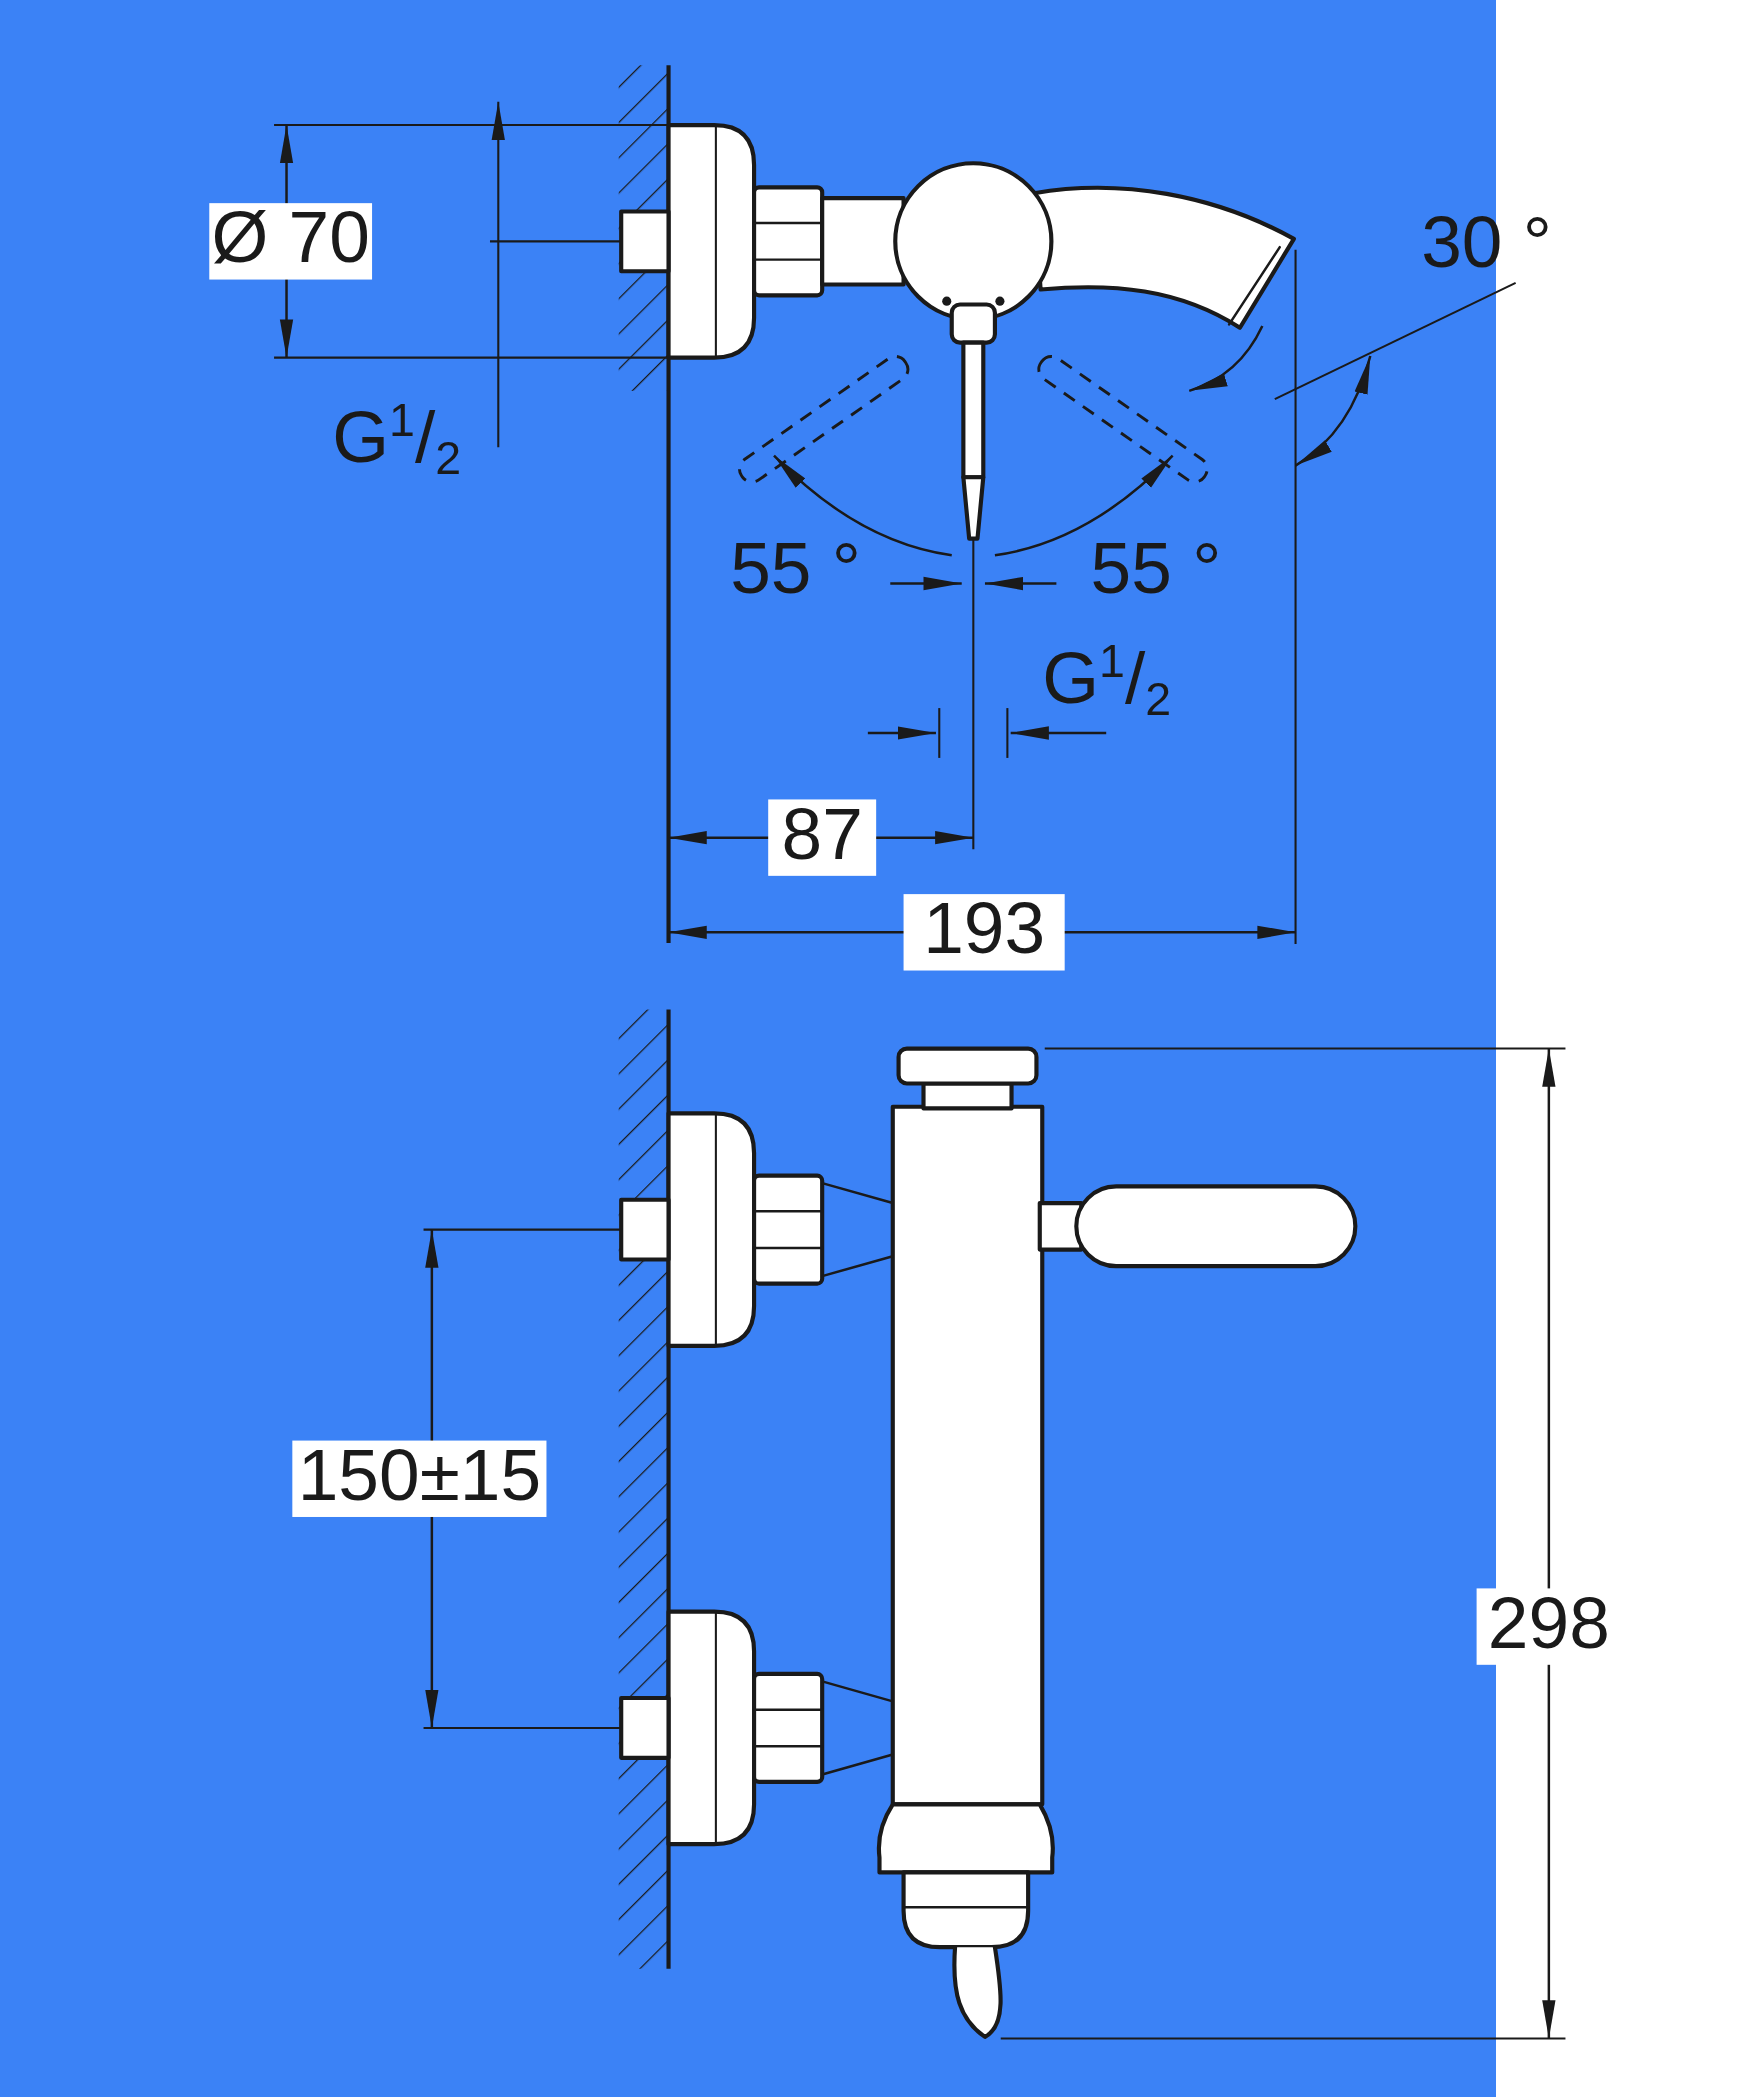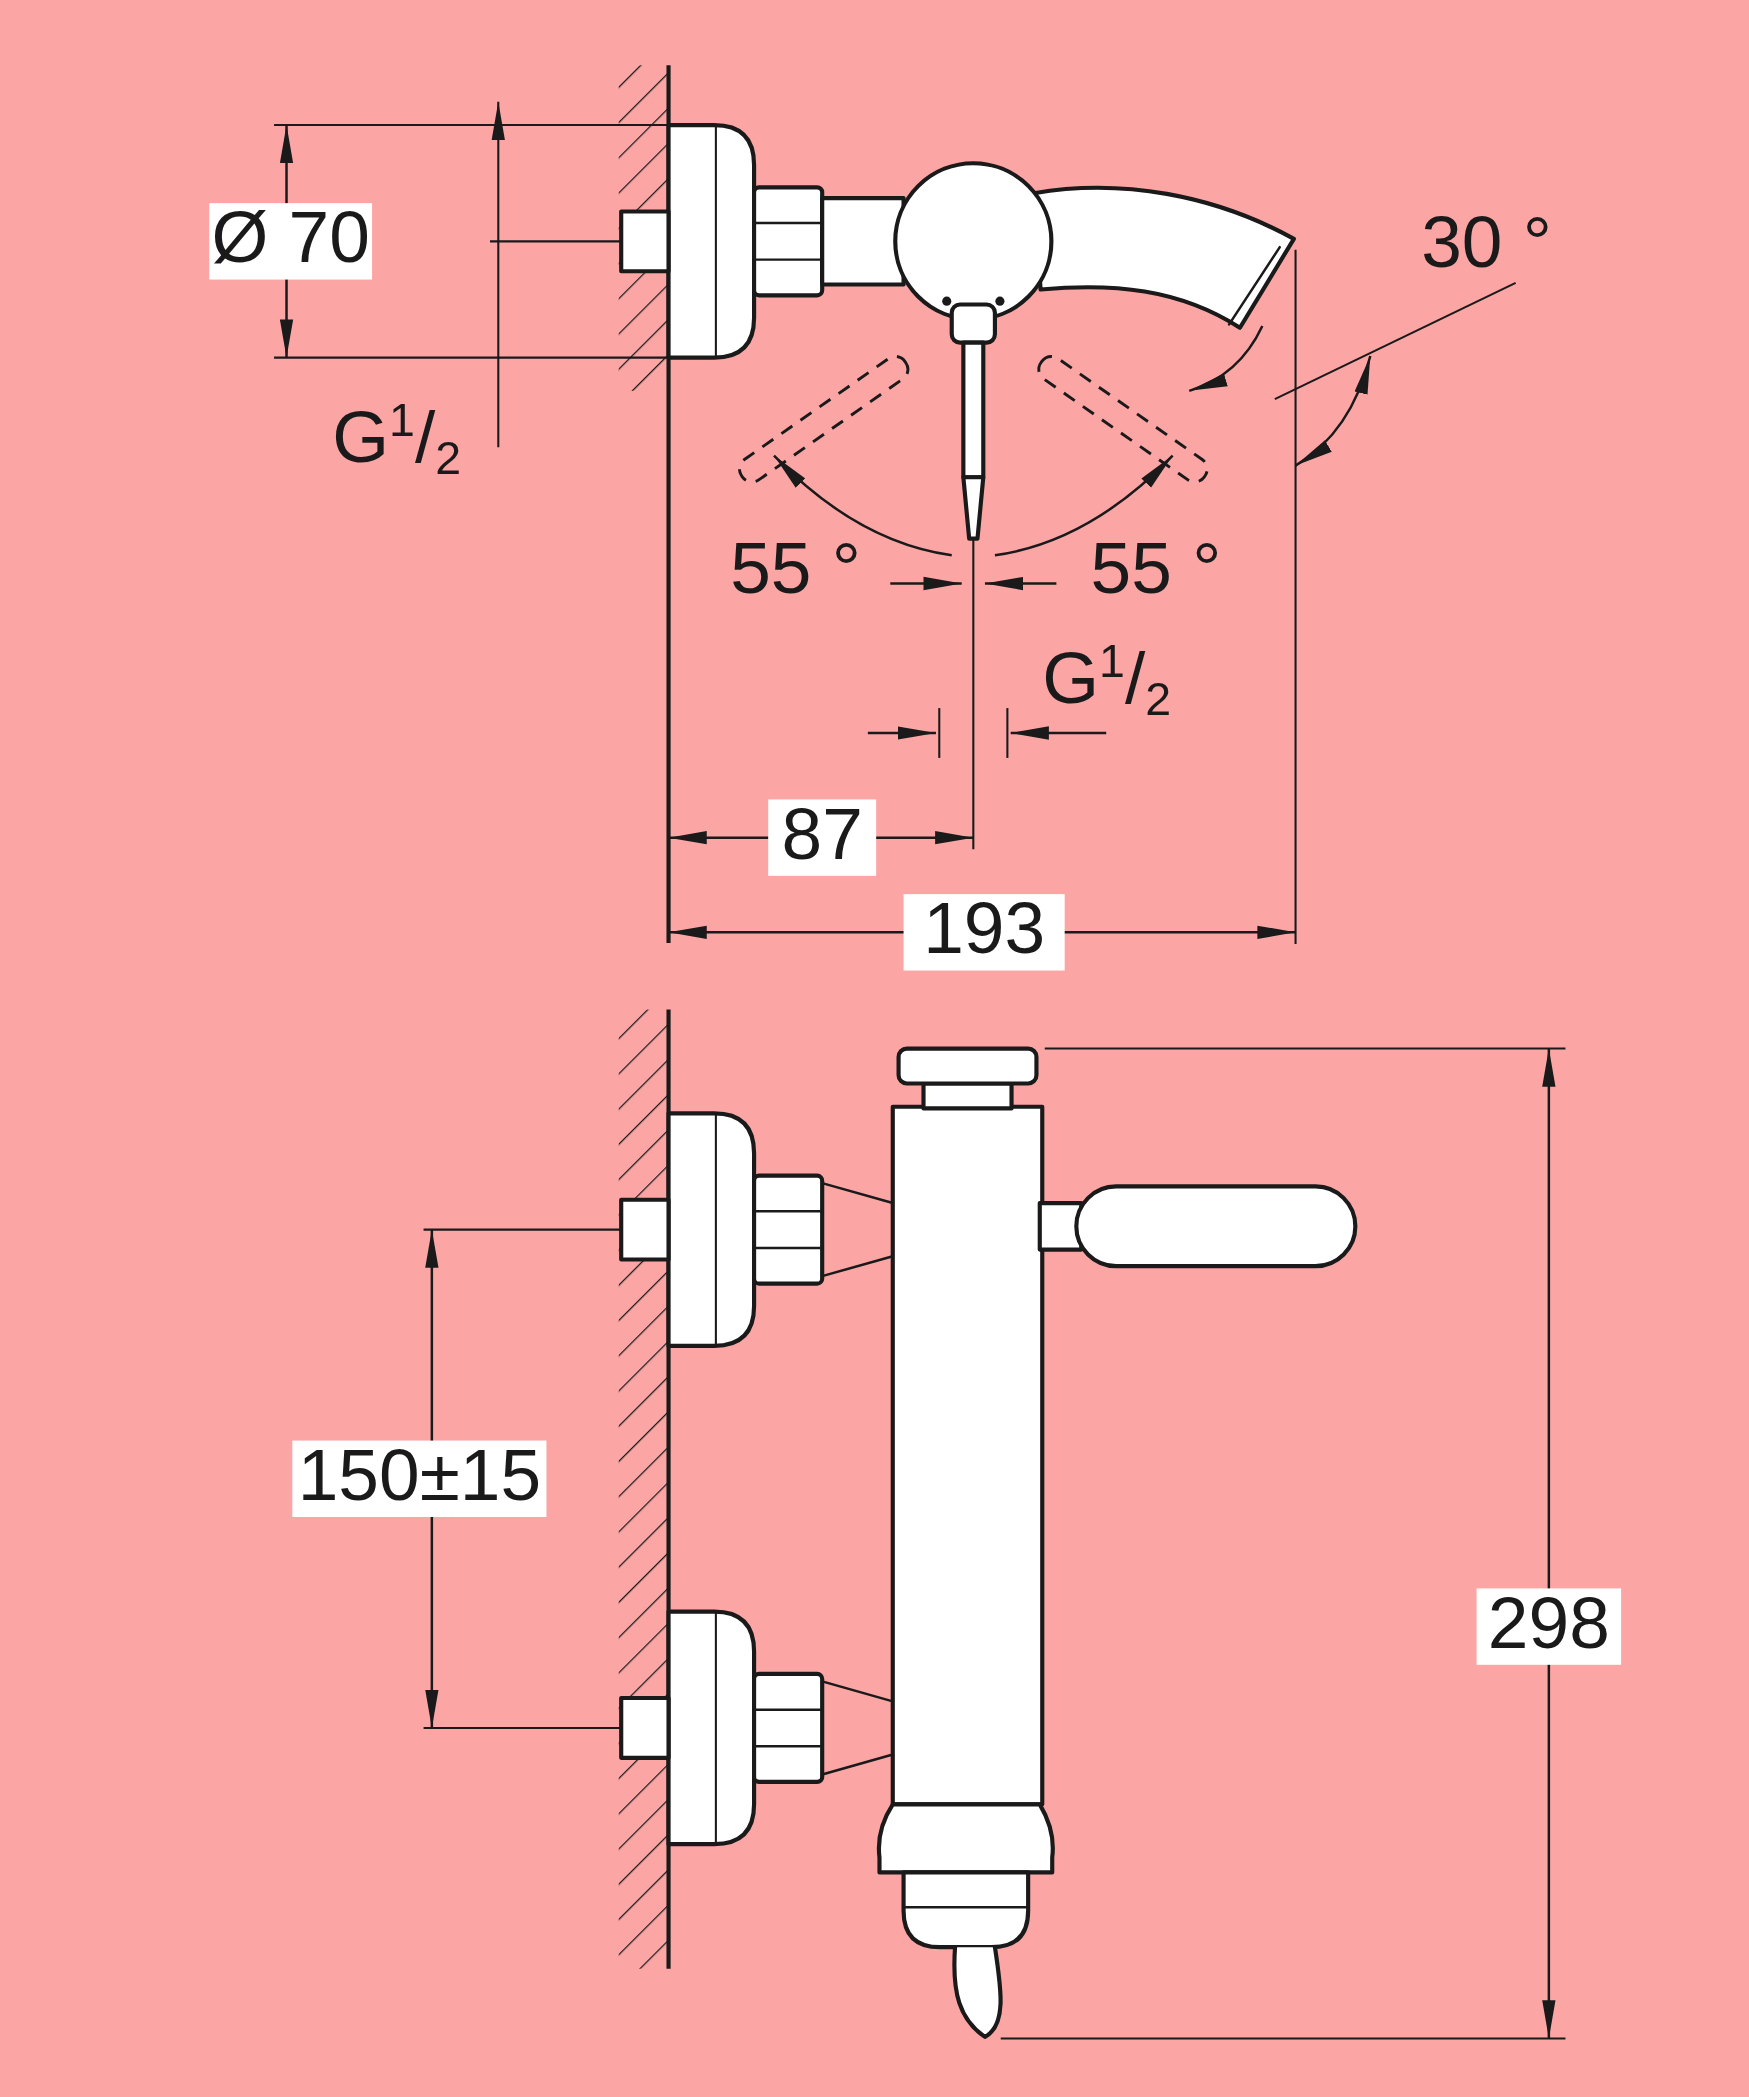--- a/index.html
+++ b/index.html
@@ -1,16 +1,16 @@
 <!DOCTYPE html>
 <html style="font-size:13.3px"><head>
 <meta charset="utf-8">
 <style>
   html,body{margin:0;padding:0;background:#ffffff;}
-  .stage{width:1749px;height:2098px;background:#fca5a5;position:relative;}
+  .stage{width:1496px;height:2098px;background:#3b82f6;position:relative;}
   svg{display:block;}
   .outline{fill:#ffffff;stroke:#1a1a1a;stroke-width:5;stroke-linejoin:round;stroke-linecap:round;}
   .outline-thin{fill:none;stroke:#1a1a1a;stroke-width:3;stroke-linecap:round;}
   .thin{fill:none;stroke:#1a1a1a;stroke-width:2.5;stroke-linecap:butt;}
   .dim{fill:none;stroke:#1a1a1a;stroke-width:3;stroke-linecap:butt;}
   .dashed{fill:none;stroke:#1a1a1a;stroke-width:3.5;stroke-dasharray:16 12;stroke-linejoin:round;}
   .dot{fill:#1a1a1a;stroke:none;}
   .mask{fill:#ffffff;stroke:none;}
   .dim-text{font-family:"Liberation Sans","DejaVu Sans",sans-serif;font-size:88px;fill:#1a1a1a;}
   .frac{font-size:56px;}

